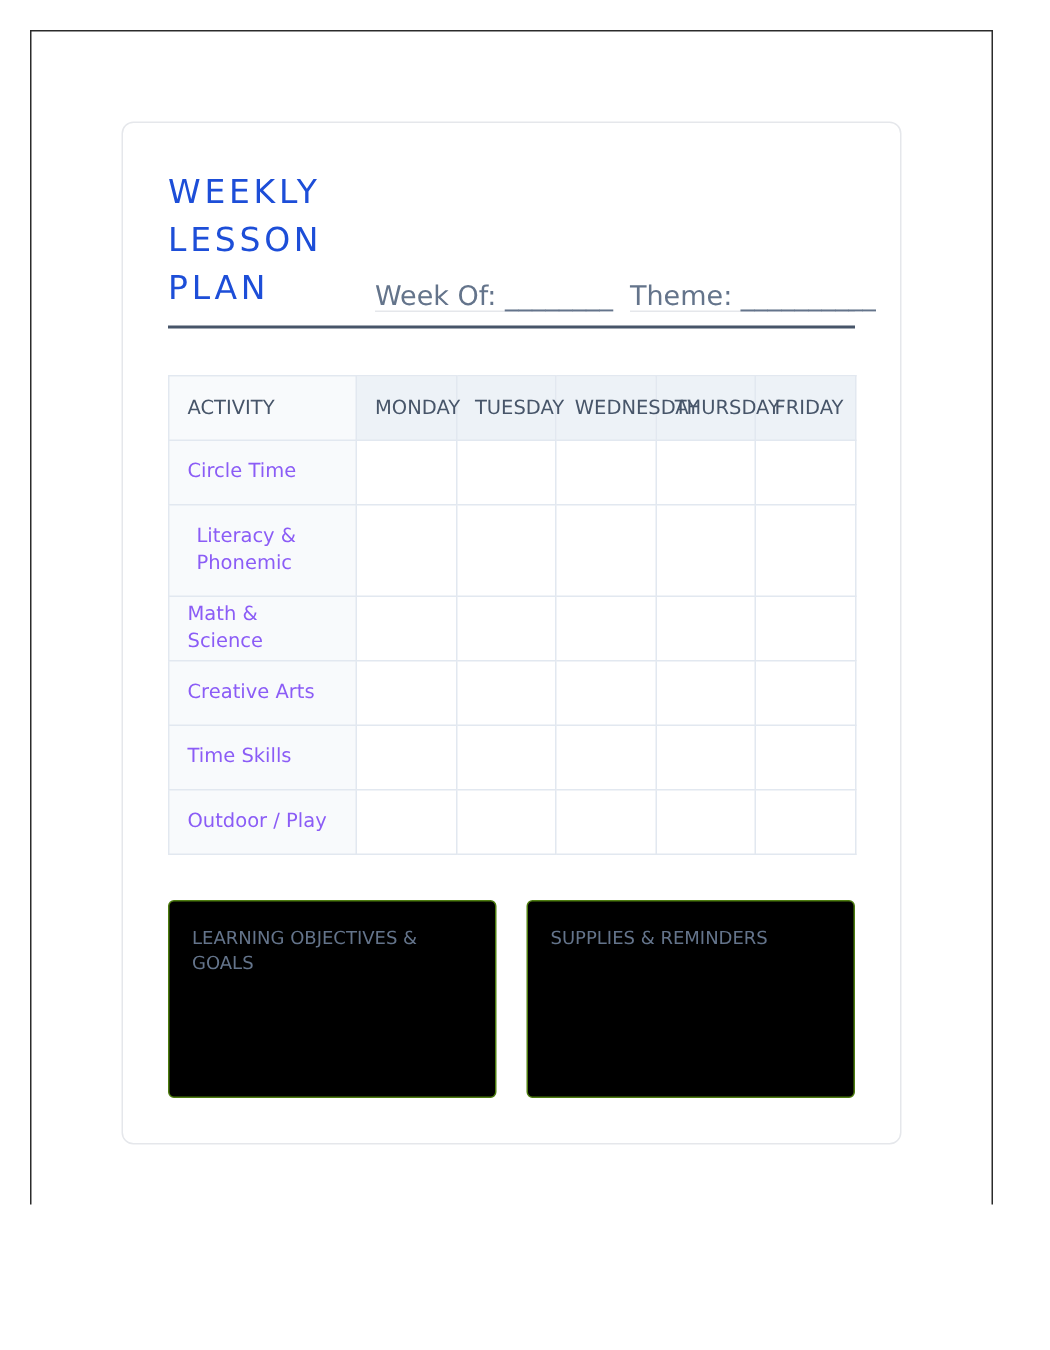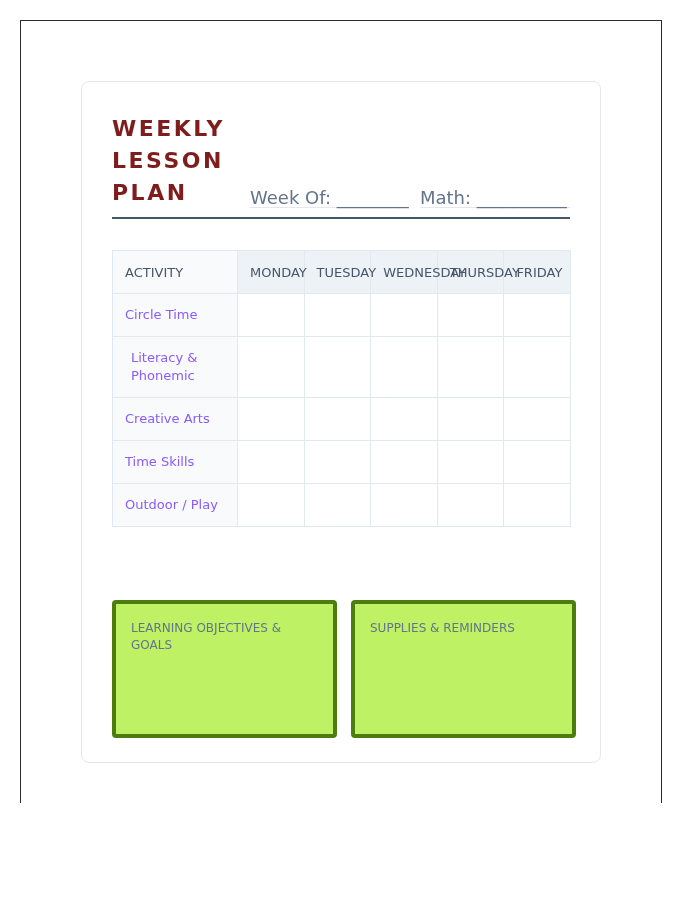--- a/index.html
+++ b/index.html
@@ -3,22 +3,22 @@
   <meta charset="utf-8">
   <style>
     html, body { margin: 0; padding: 0; background: #ffffff; }
     body { width: 700px; height: 900px; position: relative; overflow: hidden;
            font-family: "DejaVu Sans", "Liberation Sans", sans-serif; color: #475569; }
     .frame { position: absolute; left: 20px; top: 20px; width: 640px; height: 782px;
              border-top: 1px solid #2b2b2b; border-left: 1px solid #2b2b2b; border-right: 1px solid #2b2b2b; }
     .card { position: absolute; left: 81px; top: 81px; width: 518px; height: 680px;
             border: 1px solid #e5e7eb; border-radius: 8px; background: #fff; }
     .title { position: absolute; left: 112px; top: 113px; margin: 0;
-             font-family: "DejaVu Sans", sans-serif; font-weight: bold; font-size: 22px;
-             line-height: 32px; letter-spacing: 2.5px; color: #7f1d1d; }
+             font-family: "DejaVu Sans", sans-serif; font-weight: normal; font-size: 22px;
+             line-height: 32px; letter-spacing: 2.5px; color: #1d4ed8; }
     .title span { display: block; }
     .field { position: absolute; top: 188px; height: 19px; width: 150px;
              border-bottom: 1px solid #e5e7eb; font-size: 18px; color: #64748b; line-height: 19px;
              white-space: nowrap; }
     .field.week { left: 250px; }
     .field.theme { left: 420px; }
     .rule { position: absolute; left: 112px; top: 217px; width: 458px; height: 2px; background: #475569; }
 
     table.plan { position: absolute; left: 112px; top: 250px; width: 458px;
                  border-collapse: collapse; table-layout: fixed; }
@@ -29,40 +29,40 @@
     table.plan th.day { padding-left: 12px; }
     table.plan th.day + th.day { padding-left: 12px; }
     table.plan td.act { background: #f8fafc; font-size: 13px; color: #8b5cf6; padding: 0 12px;
                         height: 42px; line-height: 18px; font-weight: 500; }
     table.plan tr.tall td.act { height: 60px; padding-left: 18px; }
     table.plan td.cell { background: #fff; }
     col.c-act { width: 125px; }
     col.c-day { width: 66.6px; }
 
     .box { position: absolute; top: 600px; width: 217px; height: 130px;
-           border: 4px solid #4d7c0f; border-radius: 4px; background: #bef264; }
+           border: 1px solid #4d7c0f; border-radius: 4px; background: #000000; }
     .box.left { left: 112px; }
     .box.right { left: 351px; }
     .box .box-title { margin: 16px 15px 0 15px; font-size: 12px; line-height: 17px; color: #64748b; }
   </style>
 </head>
 <body>
 
 <div class="frame"></div>
 
 <div class="card"></div>
 
 <h1 class="title">
   <span>WEEKLY</span>
   <span>LESSON</span>
   <span>PLAN</span>
 </h1>
 
 <div class="field week">Week Of: ________</div>
-<div class="field theme">Math: __________</div>
+<div class="field theme">Theme: __________</div>
 <div class="rule"></div>
 
 <table class="plan">
   <colgroup>
     <col class="c-act">
       <col class="c-day">
       <col class="c-day">
       <col class="c-day">
       <col class="c-day">
       <col class="c-day">
@@ -81,20 +81,28 @@
     <tr>
       <td class="act">Circle Time</td>
       <td class="cell"></td>
       <td class="cell"></td>
       <td class="cell"></td>
       <td class="cell"></td>
       <td class="cell"></td>
     </tr>
     <tr class="tall">
       <td class="act">Literacy &amp; Phonemic</td>
+      <td class="cell"></td>
+      <td class="cell"></td>
+      <td class="cell"></td>
+      <td class="cell"></td>
+      <td class="cell"></td>
+    </tr>
+    <tr>
+      <td class="act">Math &amp; Science</td>
       <td class="cell"></td>
       <td class="cell"></td>
       <td class="cell"></td>
       <td class="cell"></td>
       <td class="cell"></td>
     </tr>
     <tr>
       <td class="act">Creative Arts</td>
       <td class="cell"></td>
       <td class="cell"></td>

